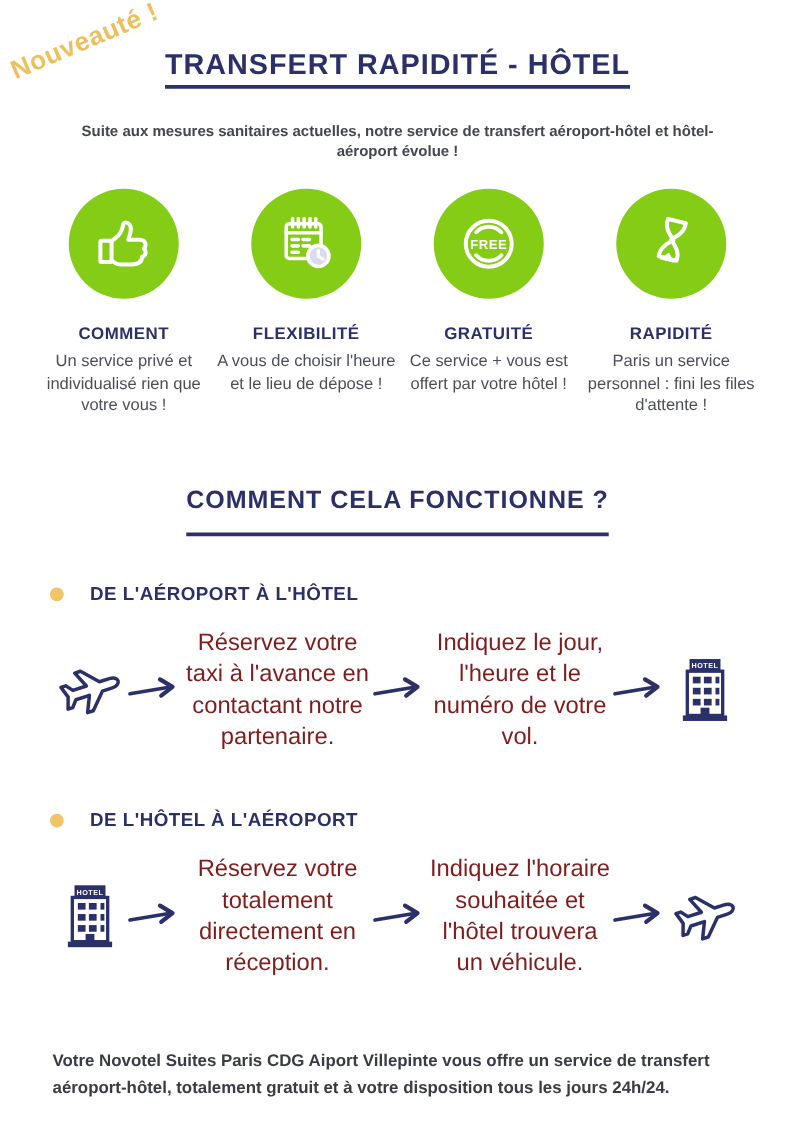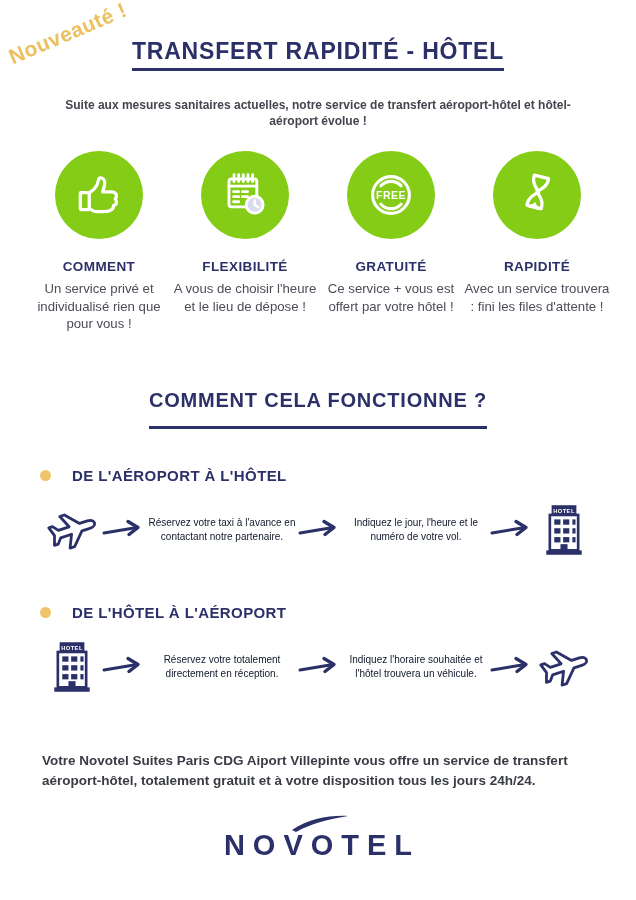--- a/index.html
+++ b/index.html
@@ -50,21 +50,21 @@
   .dot { width:11px; height:11px; border-radius:50%; background:#f0c469; flex:0 0 auto; }
   .section-heading-label {
     color:#2b3168; font-weight:bold; font-size:15px; letter-spacing:.4px;
   }
   .flow {
     margin-top:18px; display:grid;
     grid-template-columns:58px 46px 150px 46px 146px 46px 58px;
     align-items:center; justify-content:center;
   }
   .flow-cell { display:flex; align-items:center; justify-content:center; }
-  .step-text { font-size:10px; line-height:1.32; text-align:center; color:#0f172a; }
+  .step-text { font-size:19px; line-height:1.32; text-align:center; color:#7f1d1d; }
   .phones {
     grid-column:3; margin-top:14px; text-align:center;
     font-weight:bold; font-size:13.5px; color:#33343c; line-height:1.5;
   }
   
   .footer-note {
     margin:56px auto 0; width:552px; font-weight:bold;
     font-size:13.5px; line-height:1.5; color:#3a3c45;
   }
   .logo { margin-top:24px; text-align:center; position:relative; }
@@ -92,21 +92,21 @@
     <div class="feature">
       <div class="circle">
         <svg width="52" height="52" viewBox="0 0 64 64">
           <g stroke="#ffffff" stroke-width="4" fill="none" stroke-linejoin="round" stroke-linecap="round">
             <rect x="9" y="29" width="11" height="21" rx="1"></rect>
             <path d="M20 48c2.5 2.8 6 4.5 10 4.5h8c8 0 12-2.8 12-7.5 2.2-.8 3.5-2.3 3.5-4.5 0-1.6-.6-2.8-1.6-3.7 1-.9 1.6-2.1 1.6-3.8 0-2.9-2.6-5-5.6-5H36.5c1.2-3.5 2.5-6.5 2.5-10.5 0-3.5-2-6.5-5-6.5-1.8 0-2.5 1-2.8 3-.8 5-3.7 9.7-7.7 12.7L20 29.5"></path>
           </g>
         </svg>
       </div>
       <div class="feature-title">COMMENT</div>
-      <div class="feature-desc">Un service privé et individualisé rien que pour vous !</div>
+      <div class="feature-desc">Un service privé et individualisé rien que votre vous !</div>
     </div>
 
     <div class="feature">
       <div class="circle">
         <svg width="54" height="54" viewBox="0 0 64 64">
           <g stroke="#ffffff" stroke-width="3.4" fill="none" stroke-linecap="round">
             <rect x="13" y="13" width="33" height="33" rx="3"></rect>
             <path d="M19 8v8M24.5 8v8M30 8v8M35.5 8v8M41 8v8"></path>
             <path d="M13 21.5h33"></path>
             <path d="M18.5 28h6M18.5 34h6M18.5 40h6M29 28h6M29 34h6"></path>
@@ -135,21 +135,21 @@
     <div class="feature">
       <div class="circle">
         <svg width="52" height="52" viewBox="0 0 64 64">
           <g transform="rotate(14 32 32)">
             <path d="M23 9h18v3c0 7-5 11-8 14l-2 2 2 2c3 3 8 7 8 14v3H23v-3c0-7 5-11 8-14l2-2-2-2c-3-3-8-7-8-14z" stroke="#ffffff" stroke-width="4" fill="none" stroke-linejoin="round"></path>
             <path d="M32 41l7.5 8.5h-15z" fill="#ffffff"></path>
           </g>
         </svg>
       </div>
       <div class="feature-title">RAPIDITÉ</div>
-      <div class="feature-desc">Avec un service trouvera : fini les files d'attente !</div>
+      <div class="feature-desc">Paris un service personnel : fini les files d'attente !</div>
     </div>
 
   </div>
 
   <div class="hiw-title-wrap">
     <div class="hiw-title">COMMENT CELA FONCTIONNE ?</div>
   </div>
 
   <div class="section section-a">
     <div class="section-heading">

